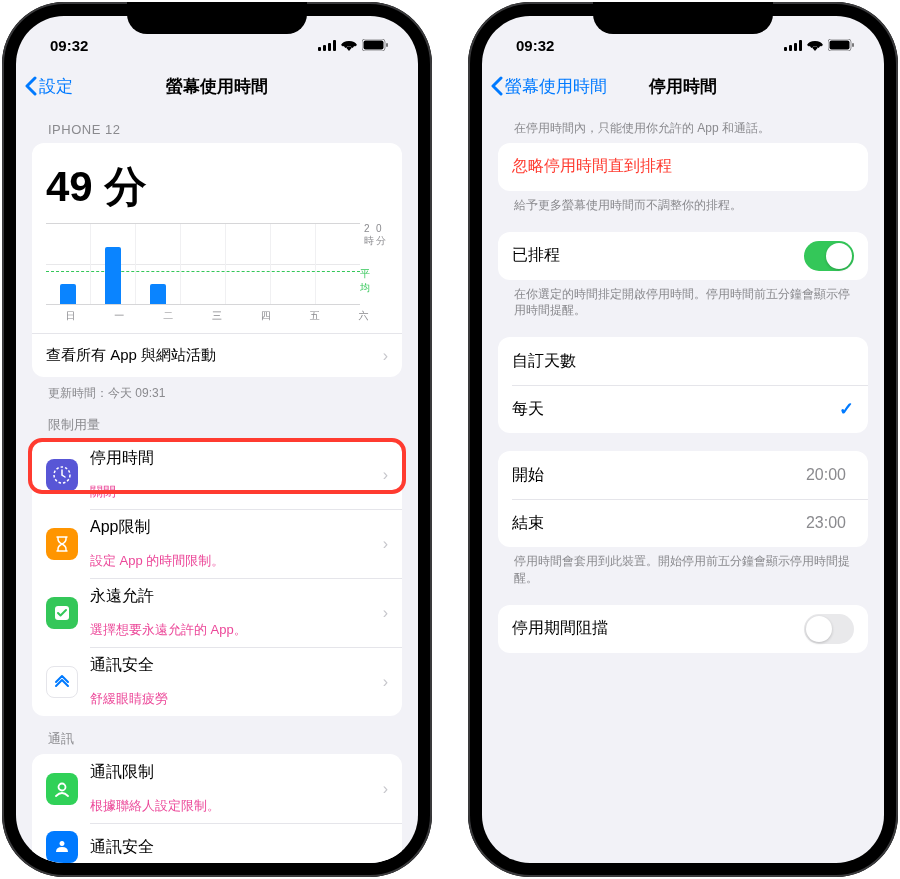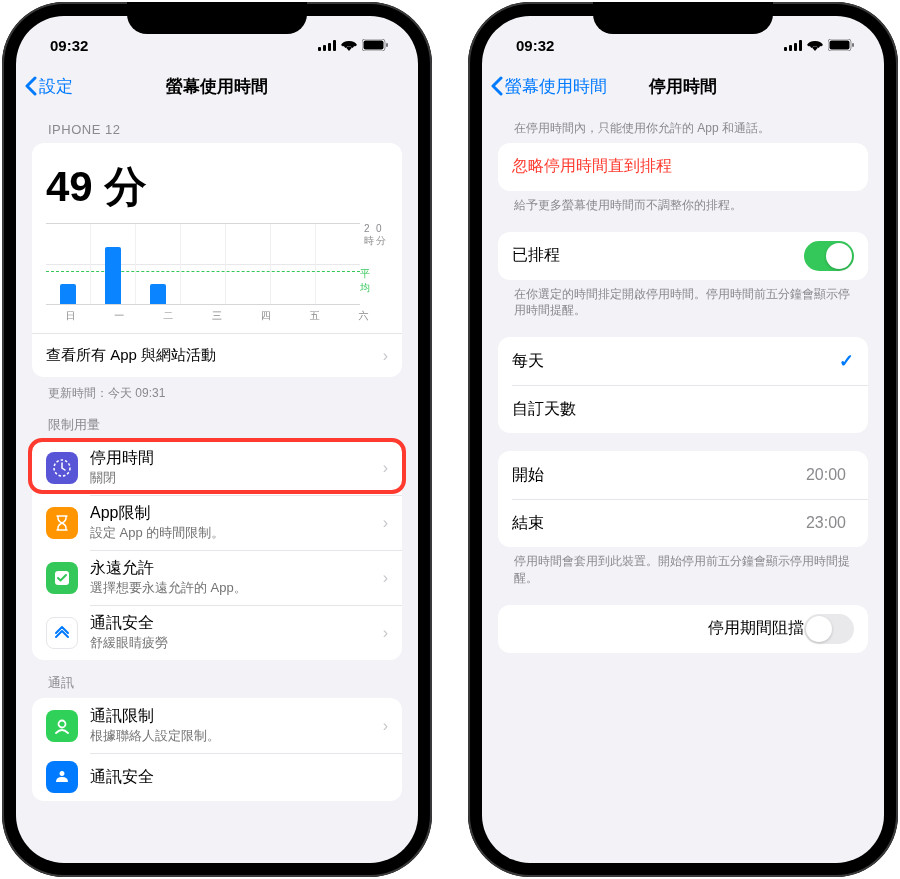--- a/index.html
+++ b/index.html
@@ -187,21 +187,21 @@
     margin-right: 12px;
     flex-shrink: 0;
     display: flex;
     align-items: center;
     justify-content: center;
     color: #fff;
     font-size: 16px;
   }
   .row-text { flex: 1; min-width: 0; }
   .row-title { font-size: 16px; color: #000; }
-  .row-sub { font-size: 13px; color: #737373; margin-top: 0; }
+  .row-sub { font-size: 13px; color: #ec4899; margin-top: 14px; }
   .row-detail { font-size: 16px; color: #8a8a8e; margin-right: 8px; }
   .highlight {
     position: absolute;
     border: 4px solid #ff3b30;
     border-radius: 14px;
     pointer-events: none;
     z-index: 5;
   }
   .red-text { color: #ff3b30; font-size: 16px; }
   .check { color: #007aff; font-size: 18px; font-weight: 600; }
@@ -442,45 +442,45 @@
           <div class="switch on">
               <div class="knob"></div>
             </div>
         </div>
       </div>
       <div class="section-footer">在你選定的時間排定開啟停用時間。停用時間前五分鐘會顯示停用時間提醒。</div>
 
       <div class="gap"></div>
       <div class="card">
         <div class="row noicon">
+          <span class="row-title" style="flex:1;">自訂天數</span>
+        </div>
+        <div class="row noicon">
           <span class="row-title" style="flex:1;">每天</span>
           <span class="check">✓</span>
         </div>
-        <div class="row noicon">
-          <span class="row-title" style="flex:1;">自訂天數</span>
-        </div>
       </div>
 
       <div class="gap"></div>
       <div class="card">
         <div class="row noicon">
           <span class="row-title" style="flex:1;">開始</span>
           <span class="row-detail">20:00</span>
         </div>
         <div class="row noicon">
           <span class="row-title" style="flex:1;">結束</span>
           <span class="row-detail">23:00</span>
         </div>
       </div>
       <div class="section-footer">停用時間會套用到此裝置。開始停用前五分鐘會顯示停用時間提醒。</div>
 
       <div class="gap"></div>
       <div class="card">
         <div class="row noicon">
-          <span class="row-title" style="flex:1;text-align:right;">停用期間阻擋</span>
+          <span class="row-title" style="flex:1;">停用期間阻擋</span>
           <div class="switch off">
               <div class="knob"></div>
             </div>
         </div>
       </div>
     </div>
   </div>
 </div>
 
 </body></html>

